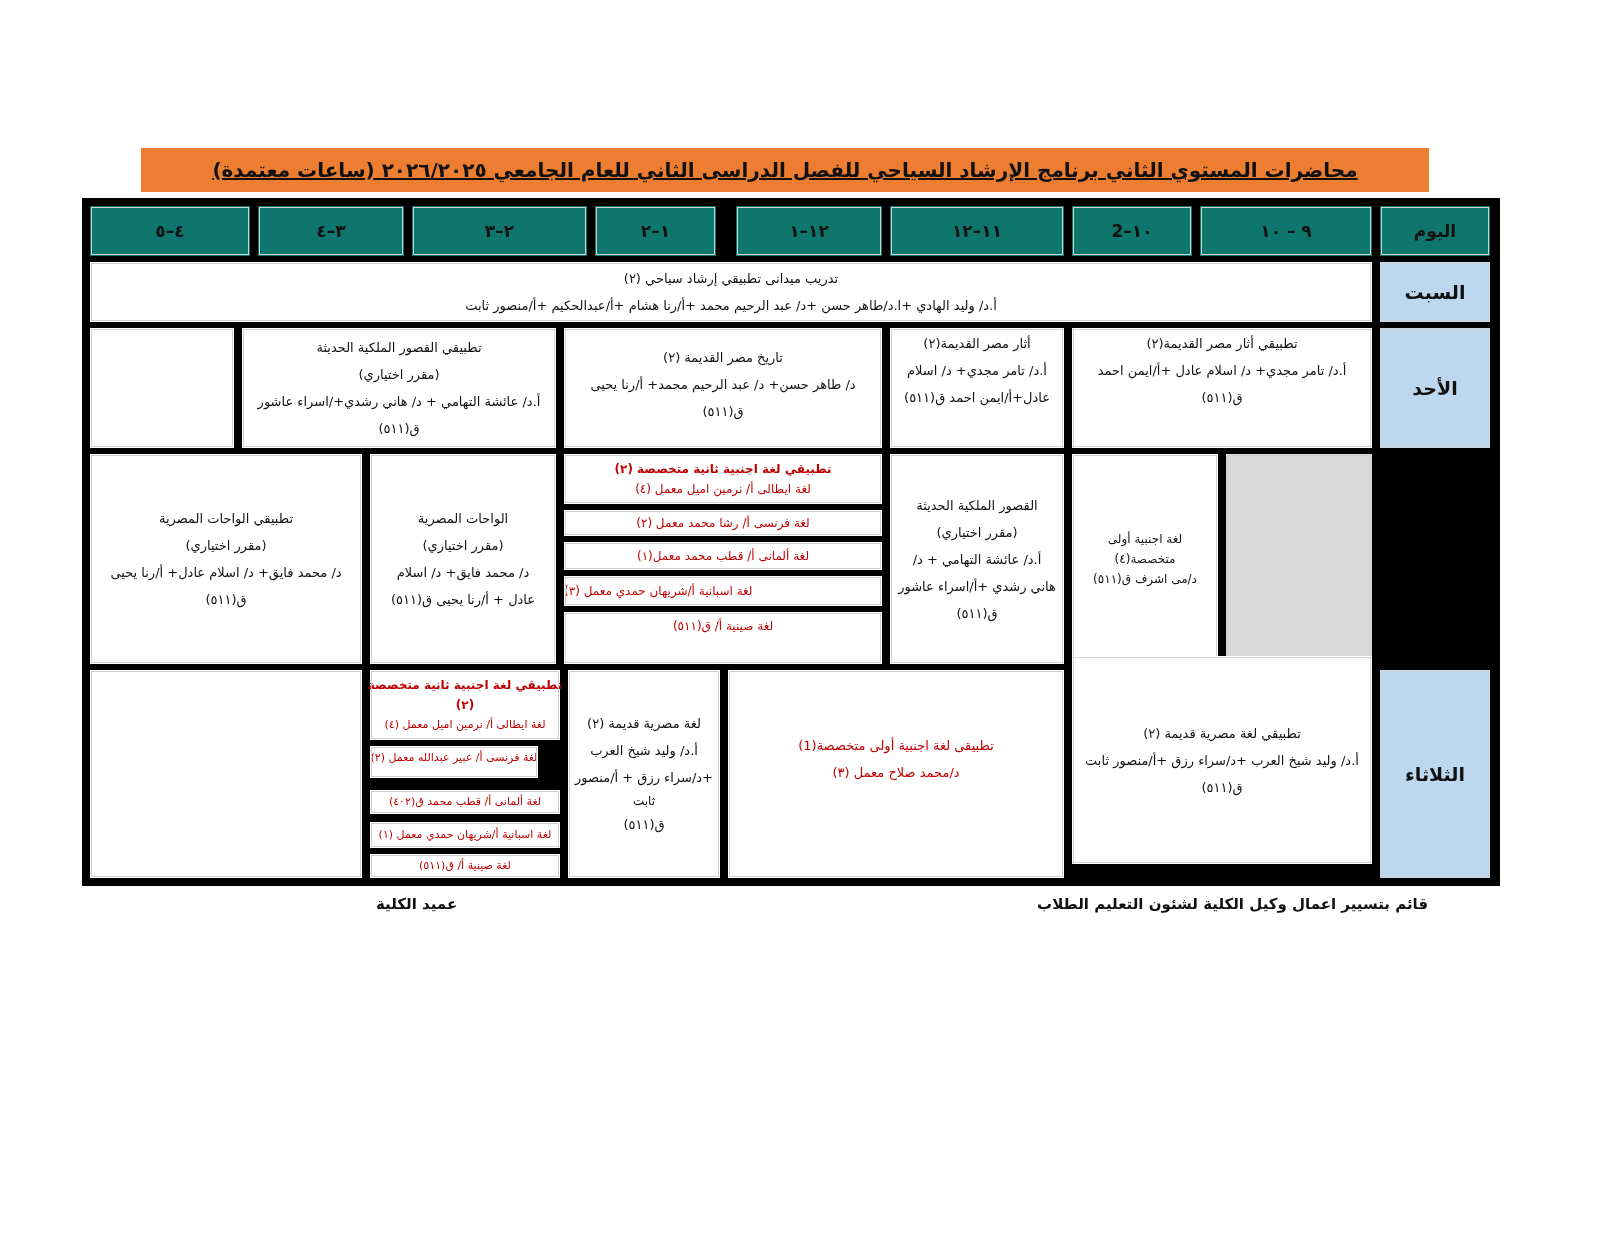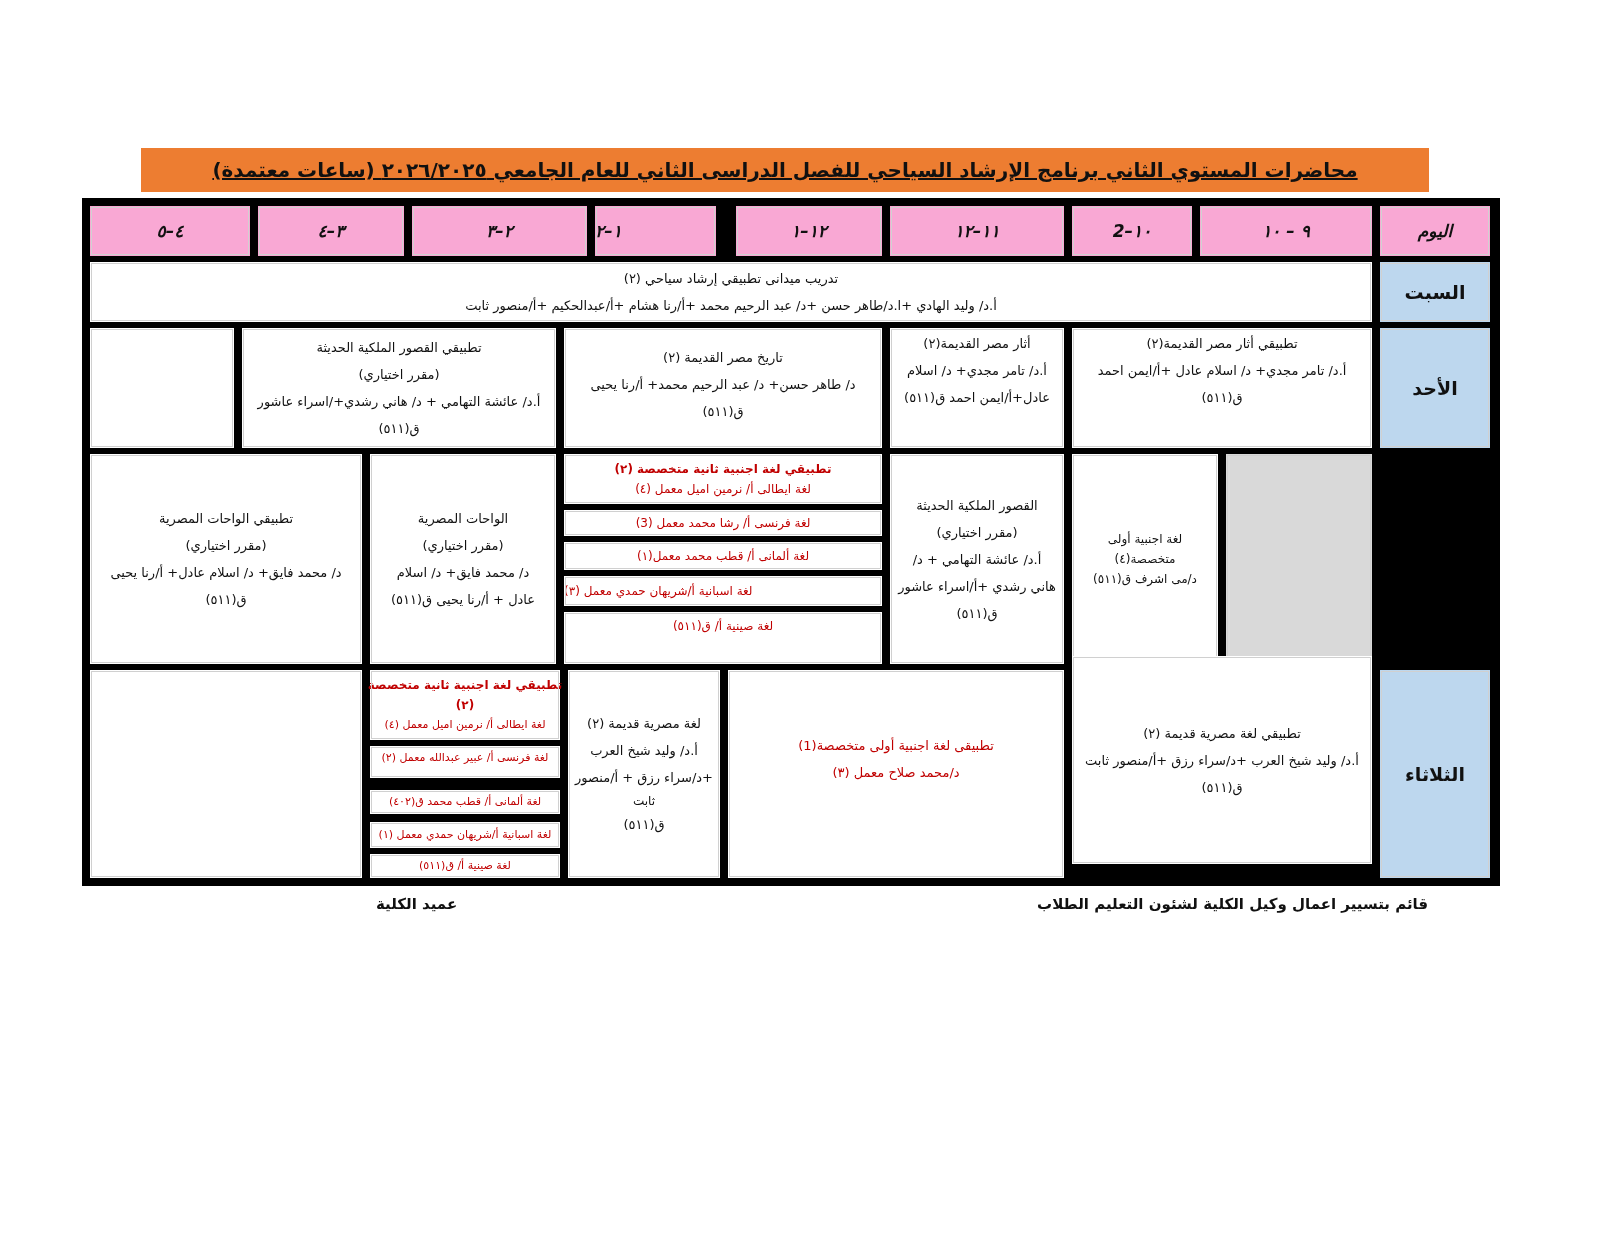--- a/index.html
+++ b/index.html
@@ -1,21 +1,21 @@
 <!DOCTYPE html>
 <html><head>
 <meta charset="utf-8">
 <style>
   html, body { margin:0; padding:0; background:#ffffff; }
   body { width:1600px; height:1236px; position:relative; font-family:"DejaVu Sans", sans-serif; color:#111; direction:rtl; }
   .banner { position:absolute; left:141px; top:148px; width:1288px; height:44px; background:#ed7d31; display:flex; align-items:center; justify-content:center; }
   .banner span { font-weight:bold; font-size:20px; text-decoration:underline; color:#111; }
   .grid { position:absolute; left:82px; top:198px; width:1418px; height:688px; background:#000; }
   .cell { position:absolute; background:#fff; display:flex; flex-direction:column; align-items:center; justify-content:center; text-align:center; box-sizing:border-box; outline:1px solid #d0d0d0; outline-offset:-2px; }
-  .hdr { background:#f9a8d4; font-weight:bold; font-size:17px;font-style:italic; }
+  .hdr { background:#0f766e; font-weight:bold; font-size:17px; }
   .day { background:#bdd7ee; font-weight:bold; font-size:19px; }
   .grey { background:#d9d9d9; }
   .ln { font-size:13px; line-height:27px; white-space:nowrap; }
   .ln.sm { font-size:12px; line-height:20px; }
   .red { color:#c00000; }
   .b { font-weight:bold; }
   .footer { position:absolute; top:895px; font-weight:bold; font-size:15px; }
 </style>
 </head>
 <body>
@@ -34,21 +34,21 @@
     </div>
   <div class="cell hdr" style="left:990px;top:8px;width:120px;height:50px;">
       <span>١٠–2</span>
     </div>
   <div class="cell hdr" style="left:808px;top:8px;width:174px;height:50px;">
       <span>١١–١٢</span>
     </div>
   <div class="cell hdr" style="left:654px;top:8px;width:146px;height:50px;">
       <span>١٢–١</span>
     </div>
-  <div class="cell hdr" style="left:513px;top:8px;width:121px;height:50px;align-items:flex-end;">
+  <div class="cell hdr" style="left:513px;top:8px;width:121px;height:50px;">
       <span>١–٢</span>
     </div>
   <div class="cell hdr" style="left:330px;top:8px;width:175px;height:50px;">
       <span>٢–٣</span>
     </div>
   <div class="cell hdr" style="left:176px;top:8px;width:146px;height:50px;">
       <span>٣–٤</span>
     </div>
   <div class="cell hdr" style="left:8px;top:8px;width:160px;height:50px;">
       <span>٤–٥</span>
@@ -99,21 +99,21 @@
     <div class="ln">(مقرر اختياري)</div>
     <div class="ln">أ.د/ عائشة التهامي + د/</div>
     <div class="ln">هاني رشدي +أ/اسراء عاشور</div>
     <div class="ln">ق(٥١١)</div>
   </div>
   <div class="cell red" style="left:482px;top:256px;width:318px;height:50px;">
     <div class="ln sm b">تطبيقي لغة اجنبية ثانية متخصصة (٢)</div>
     <div class="ln sm">لغة ايطالى أ/ نرمين اميل   معمل (٤)</div>
   </div>
   <div class="cell red" style="left:482px;top:312px;width:318px;height:26px;">
-      <div class="ln sm">لغة فرنسى  أ/ رشا محمد معمل (3)</div>
+      <div class="ln sm">لغة فرنسى  أ/ رشا محمد معمل (٢)</div>
     </div>
   <div class="cell red" style="left:482px;top:344px;width:318px;height:28px;">
       <div class="ln sm">لغة ألمانى أ/ قطب محمد  معمل(١)</div>
     </div>
   <div class="cell red" style="left:482px;top:378px;width:318px;height:30px;align-items:flex-end;">
       <div class="ln sm">لغة اسبانية أ/شريهان  حمدي معمل (٣)</div>
     </div>
   <div class="cell red" style="left:482px;top:414px;width:318px;height:52px;justify-content:flex-start;padding-top:4px;">
       <div class="ln sm">لغة صينية أ/  ق(٥١١)</div>
     </div>
@@ -147,21 +147,21 @@
     <div class="ln">أ.د/ وليد شيخ العرب</div>
     <div class="ln">+د/سراء رزق + أ/منصور</div>
     <div class="ln sm">ثابت</div>
     <div class="ln">ق(٥١١)</div>
   </div>
   <div class="cell red" style="left:288px;top:472px;width:190px;height:70px;">
     <div class="ln sm b">تطبيقي لغة اجنبية ثانية متخصصة</div>
     <div class="ln sm b">(٢)</div>
     <div class="ln sm" style="font-size:11px;">لغة ايطالى أ/ نرمين اميل   معمل (٤)</div>
   </div>
-  <div class="cell red" style="left:288px;top:548px;width:190px;height:32px;justify-content:flex-start;padding-top:2px;">
+  <div class="cell red" style="left:288px;top:548px;width:168px;height:32px;justify-content:flex-start;padding-top:2px;">
       <div class="ln sm" style="font-size:11px;">لغة فرنسى  أ/ عبير عبدالله  معمل (٢)</div>
     </div>
   <div class="cell red" style="left:288px;top:592px;width:190px;height:24px;">
       <div class="ln sm" style="font-size:11px;">لغة ألمانى أ/ قطب محمد   ق(٤٠٢)</div>
     </div>
   <div class="cell red" style="left:288px;top:624px;width:190px;height:26px;text-align:right;">
       <div class="ln sm" style="font-size:11px;">لغة اسبانية أ/شريهان  حمدي معمل (١)</div>
     </div>
   <div class="cell red" style="left:288px;top:656px;width:190px;height:24px;">
       <div class="ln sm" style="font-size:11px;">لغة صينية أ/  ق(٥١١)</div>

